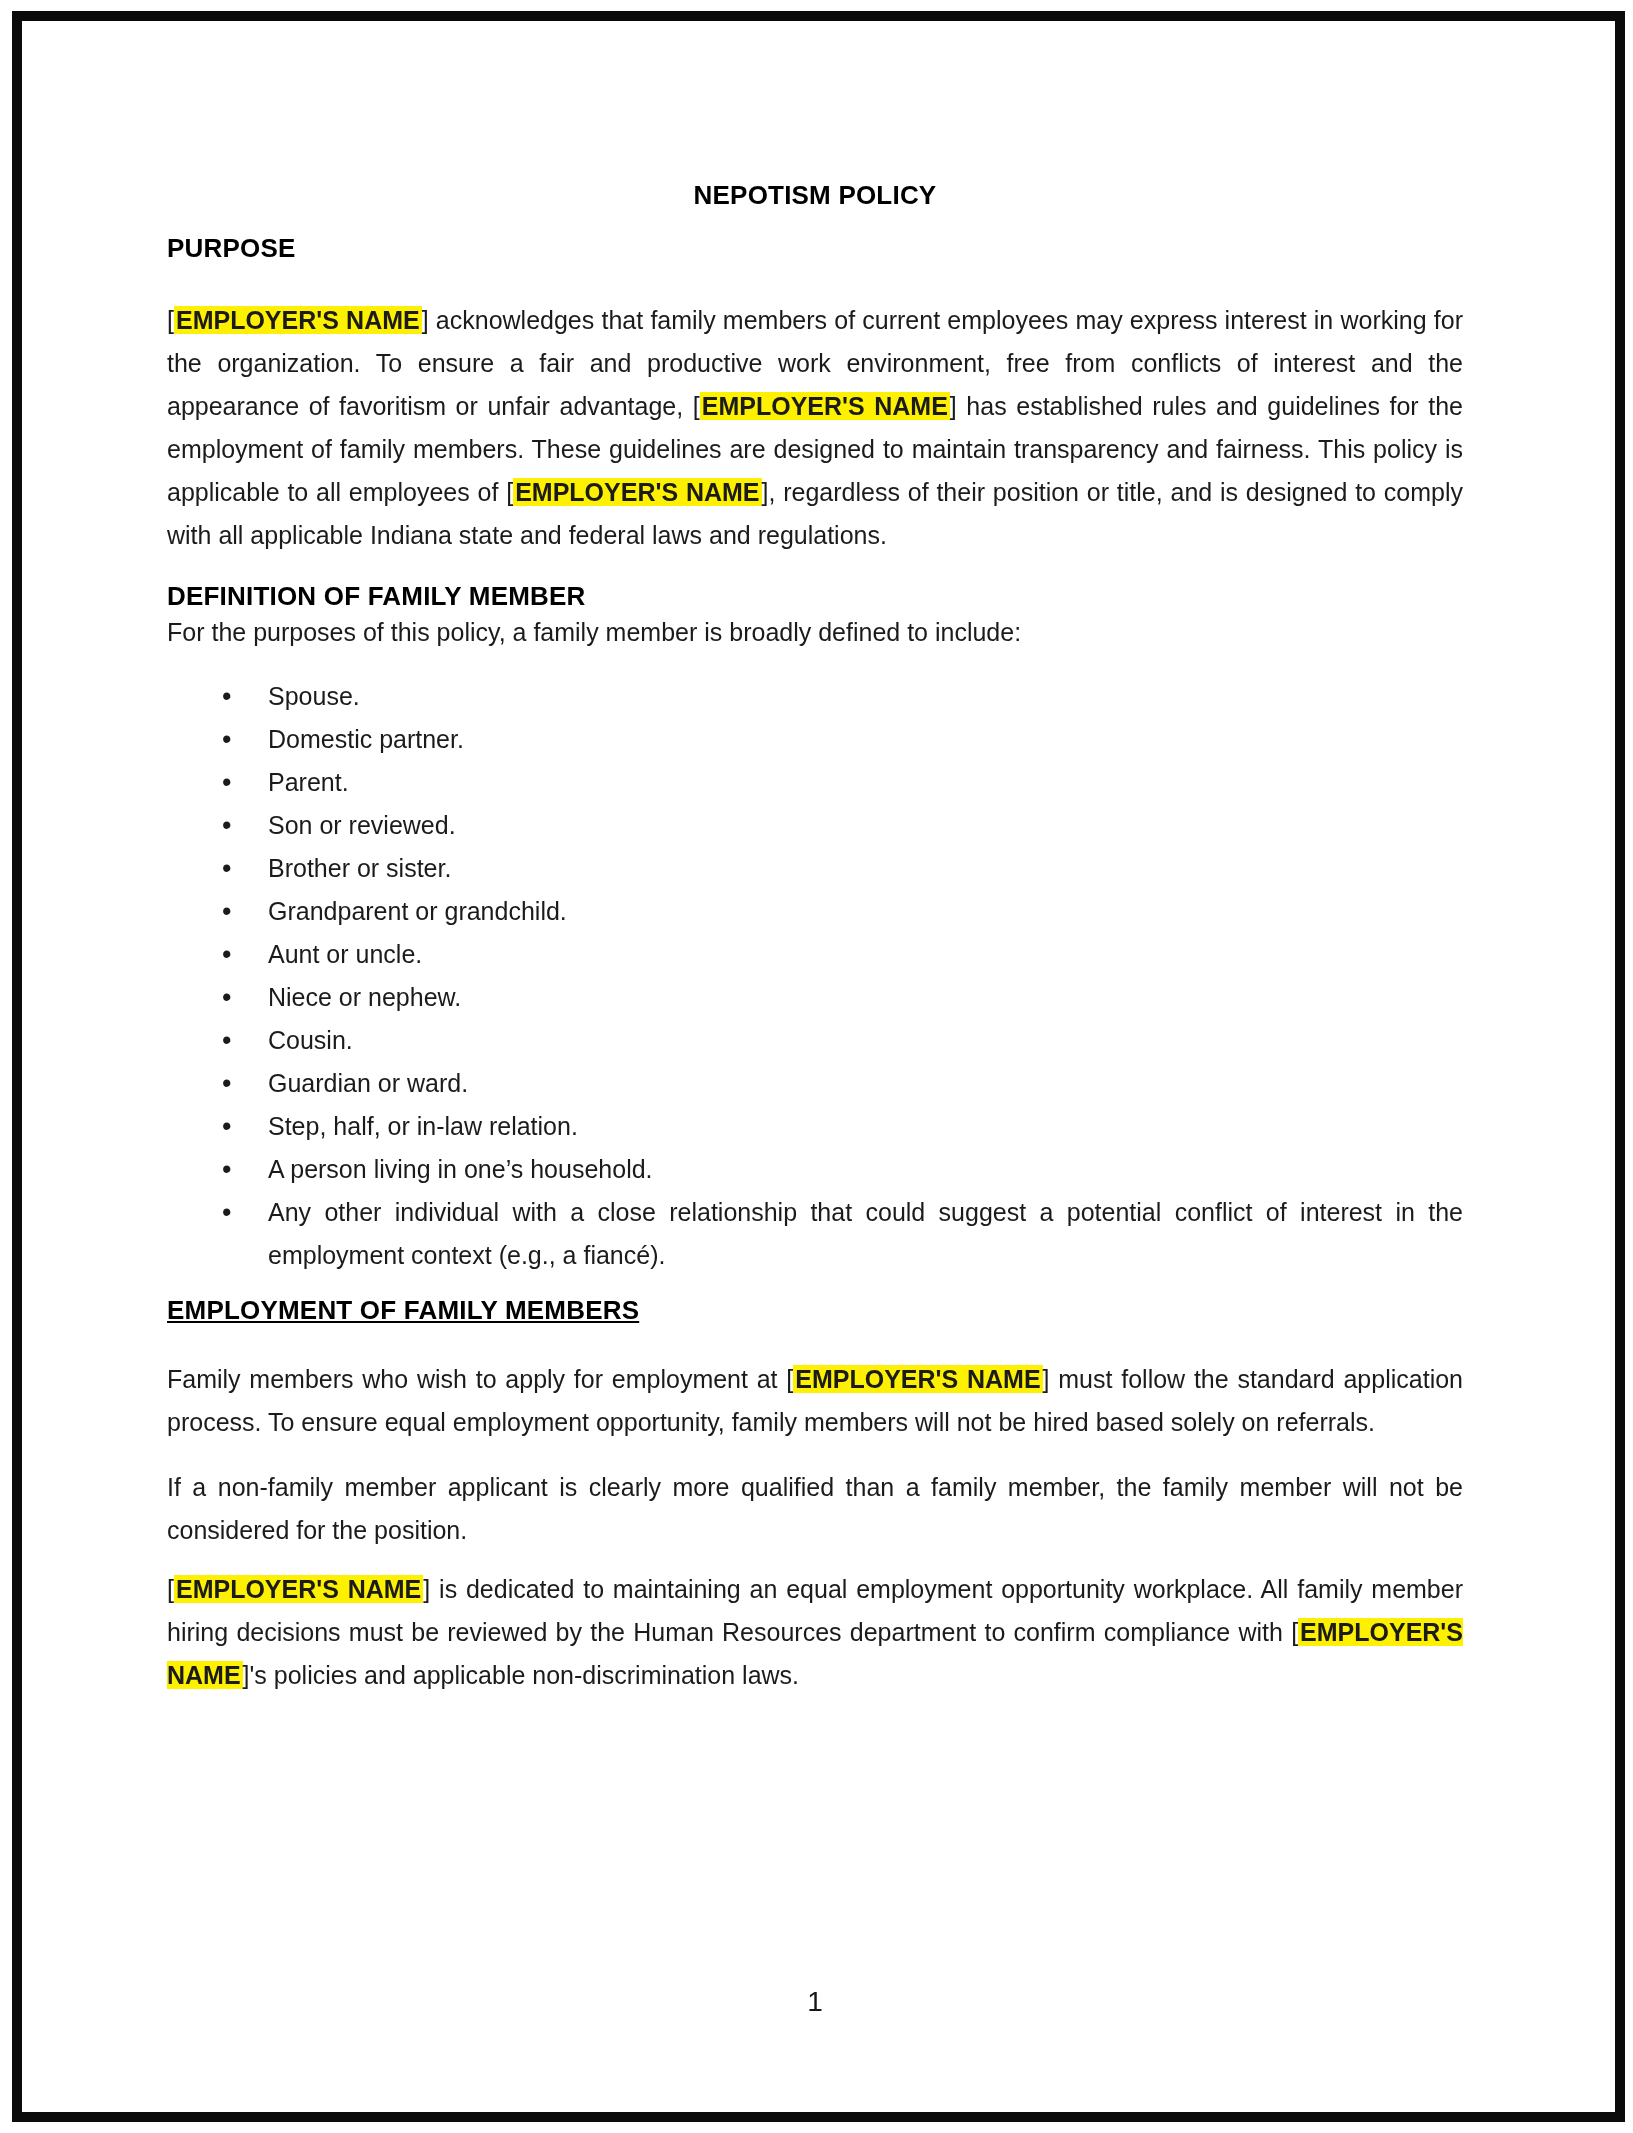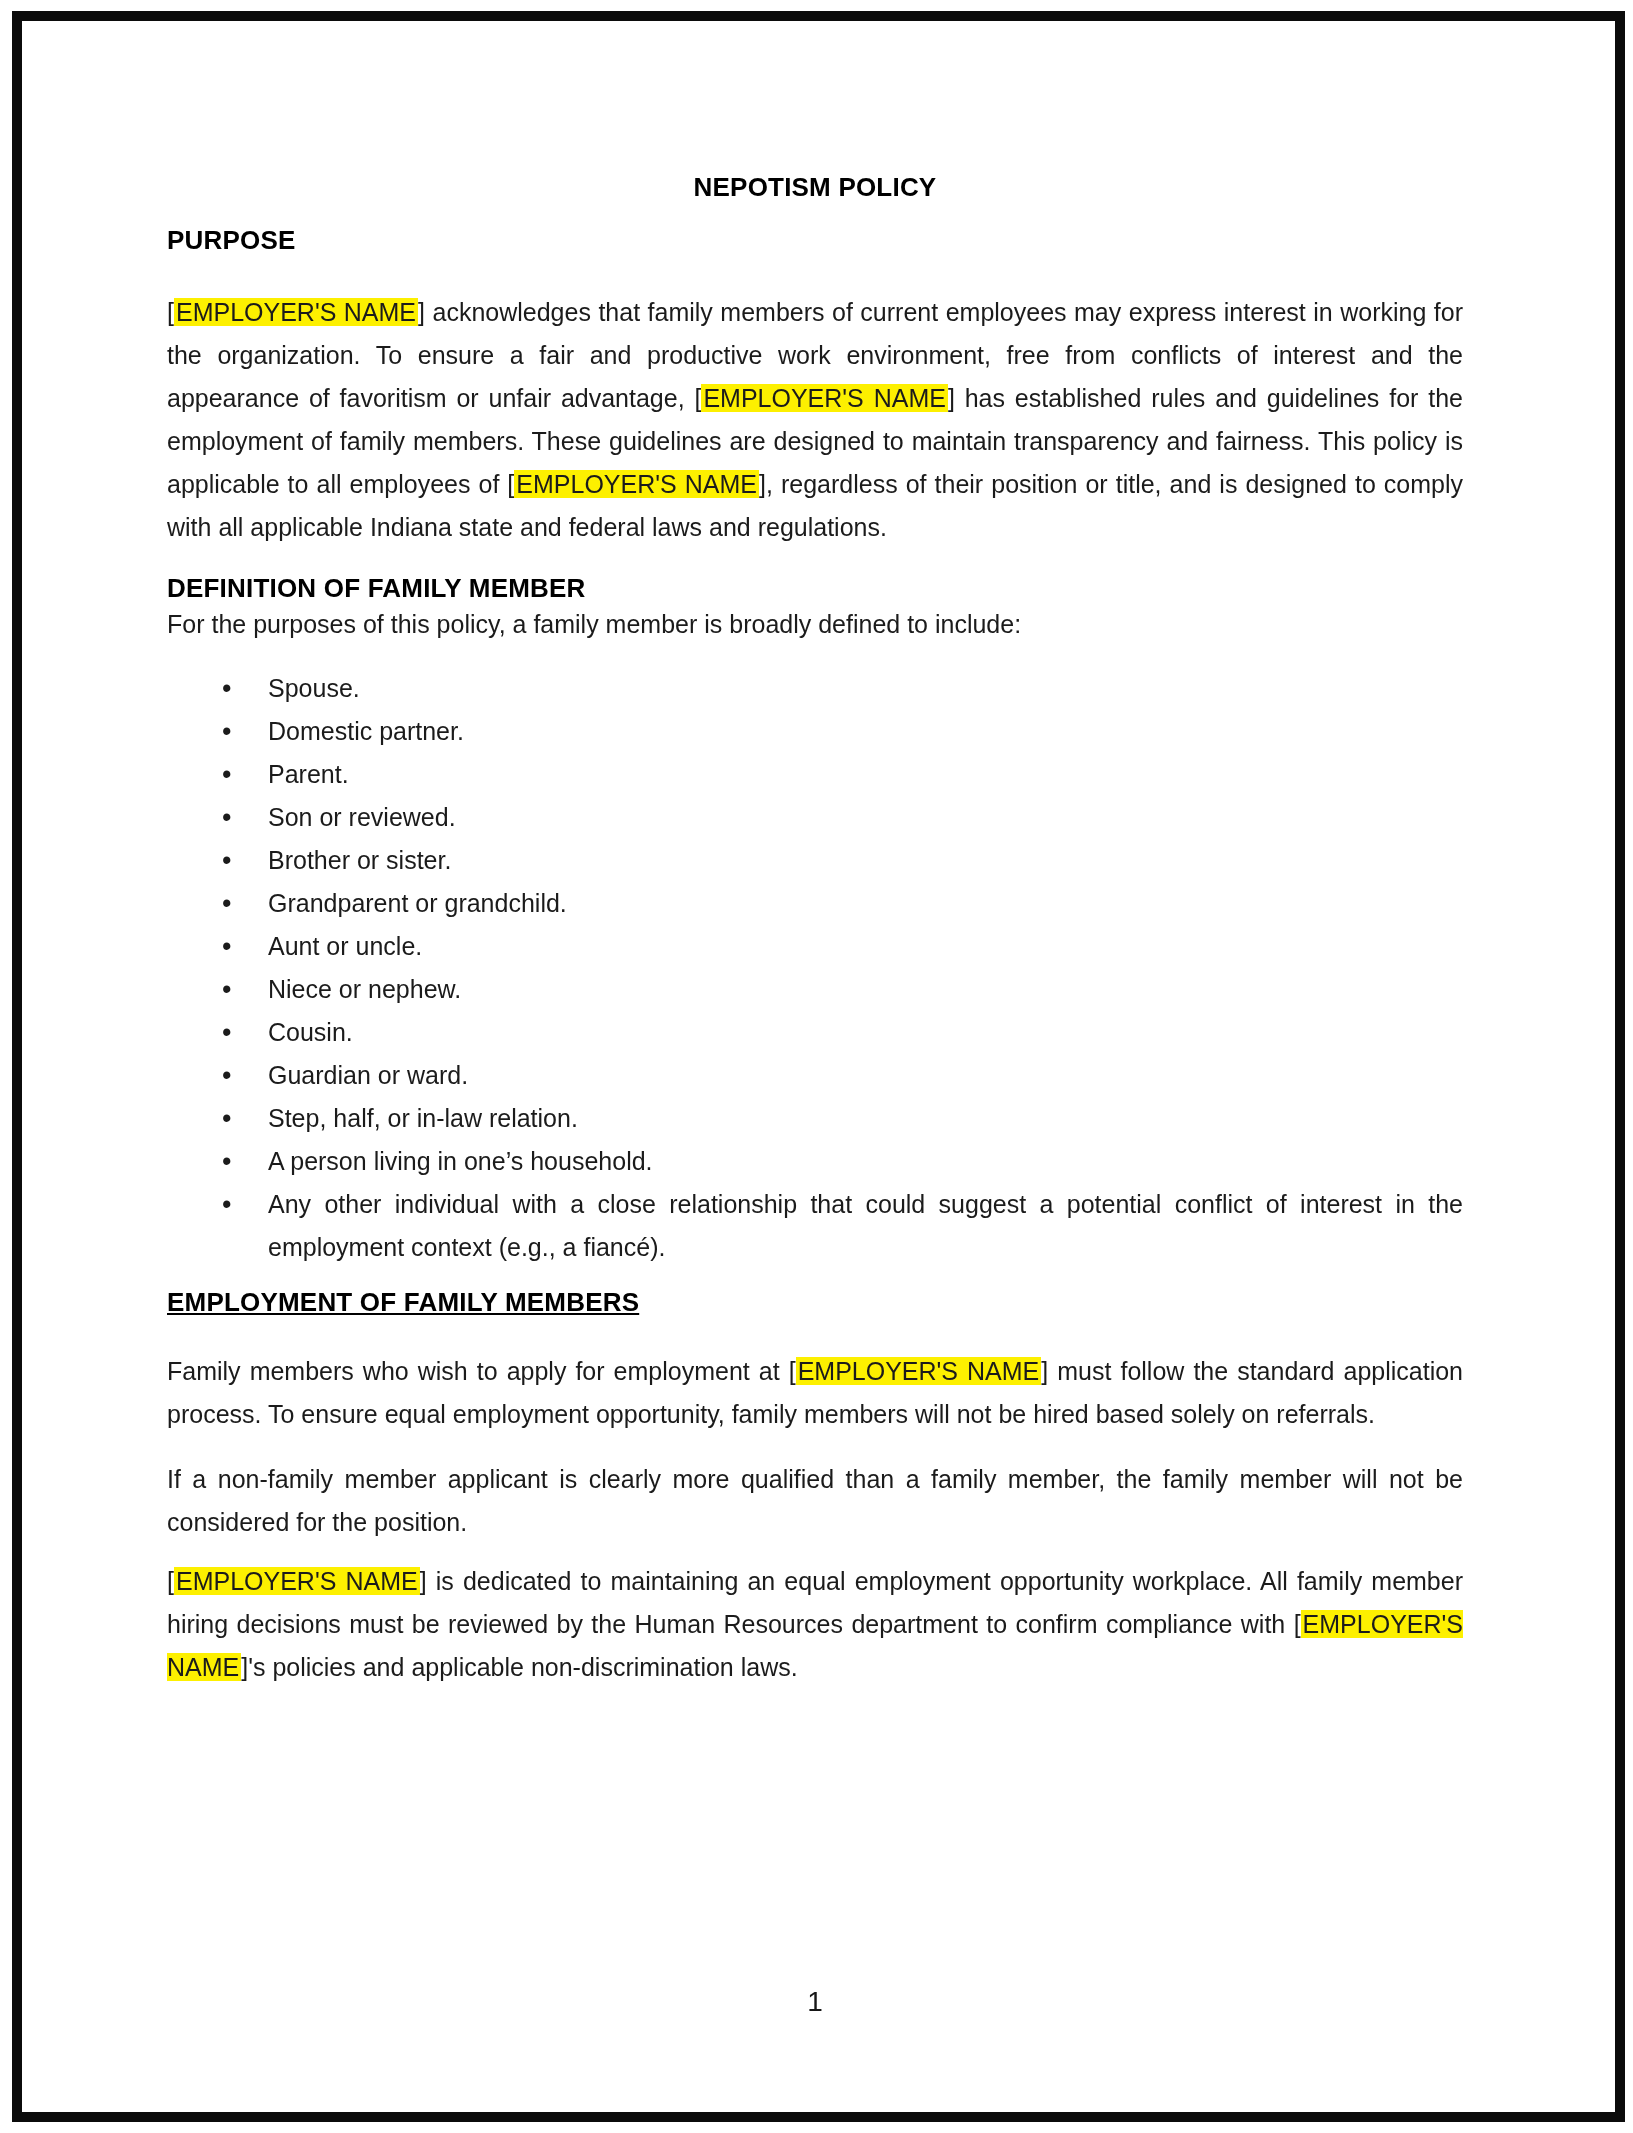--- a/index.html
+++ b/index.html
@@ -20,21 +20,21 @@
     left: 12px;
     top: 11px;
     right: 8px;
     bottom: 11px;
     border: 10px solid var(--border-color, #0b0b0b);
     pointer-events: none;
   }
   .content {
     position: absolute;
     left: 167px;
-    top: 4px;
+    top: 12px;
     width: 1296px;
     color: var(--text-color, #1b1b1b);
     font-size: 25px;
     line-height: 43px;
   }
   .doc-title {
     margin: 168px 0 0 0;
     text-align: center;
     font-size: 26px;
     line-height: 30px;
@@ -58,20 +58,21 @@
     text-align: justify;
   }
   .p-purpose    { margin-top: 36px; }
   .p-intro      { text-align: left; }
   .p-family     { margin-top: 33px; }
   .p-if         { margin-top: 22px; }
   .p-dedicated  { margin-top: 16px; }
   .hl {
     background: var(--hl-color, #fdf000);
     padding: 0 2px;
+    font-weight: bold;
   }
   ul.bullets {
     list-style: none;
     margin: 21px 0 0 0;
     padding: 0;
   }
   ul.bullets li {
     position: relative;
     padding-left: 101px;
     text-align: justify;

